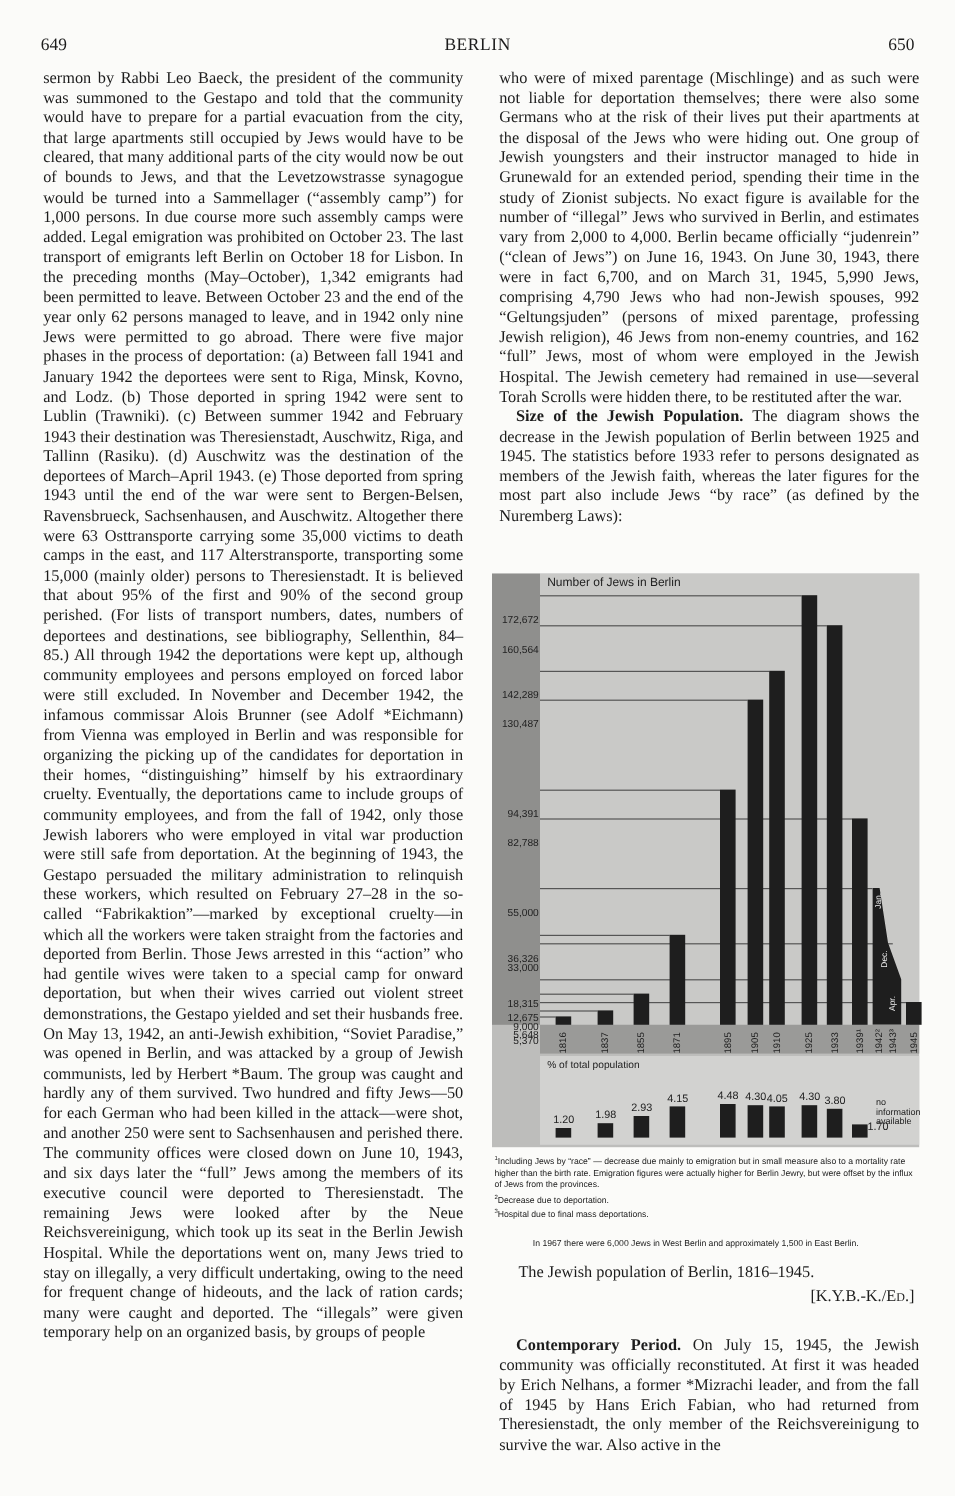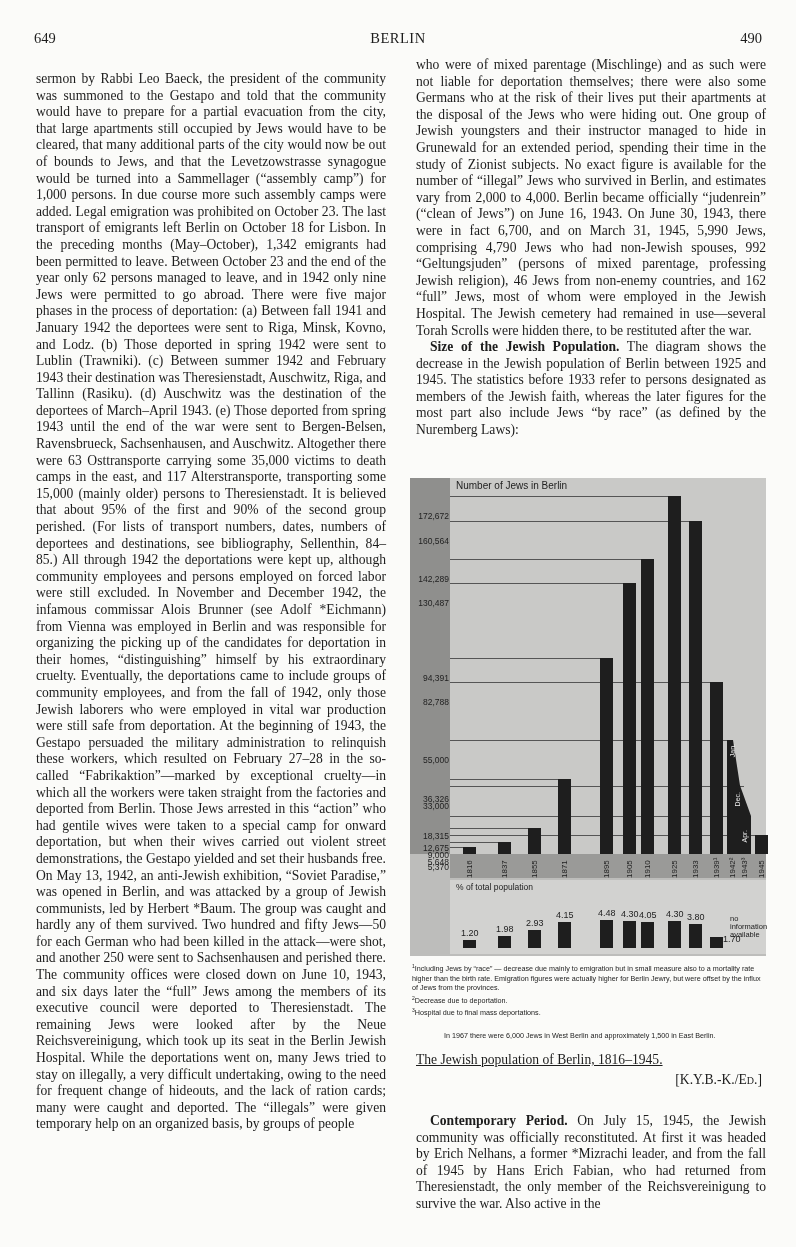--- a/index.html
+++ b/index.html
@@ -4,21 +4,21 @@
 <style>
   html, body { margin:0; padding:0; }
   body { width:796px; height:1247px; background:#fbfbf9; position:relative; overflow:hidden;
          font-family:"Liberation Serif", serif; color:#1c1c1c; }
   .hdr { position:absolute; top:30px; font-size:14.5px; }
   .hdr.left { left:34px; }
   .hdr.center { left:0; width:796px; text-align:center; letter-spacing:0.5px; }
   .hdr.right { right:34px; }
   .col { position:absolute; font-size:13.6px; line-height:16.6px; text-align:justify; }
   .col p { margin:0; }
-  .col-left { left:36px; top:57px; width:350px;margin-top:14px; }
+  .col-left { left:36px; top:57px; width:350px; }
   .col-right { left:416px; top:57px; width:350px; }
   .indent { text-indent:14px; }
   .bold { font-weight:bold; }
 
   
   .chart { position:absolute; left:410px; top:478px; width:356px; height:478px; background:#bdbdbb; }
   .chart .yband { position:absolute; left:0; top:0; width:40px; height:376px; background:#8f8f8d; }
   .chart .plot { position:absolute; left:40px; top:0; width:316px; height:376px; background:#c9c9c7; }
   .chart .title { position:absolute; left:46px; top:2px; font-family:"Liberation Sans", sans-serif; font-size:10px; color:#222; }
   .chart .ylab { position:absolute; left:0; width:39px; text-align:right; font-family:"Liberation Sans", sans-serif; font-size:8.5px; color:#222; transform:translateY(-5px);margin-top:20px; }
@@ -30,31 +30,31 @@
   .chart .pctpanel { position:absolute; left:40px; top:402px; width:316px; height:74px; background:#d2d2d0; }
   .chart .pcttitle { position:absolute; left:46px; top:404px; font-family:"Liberation Sans", sans-serif; font-size:8.5px; }
   .chart .pctbar { position:absolute; background:#1e1e1e; }
   .chart .pctlab { position:absolute; font-family:"Liberation Sans", sans-serif; font-size:9px; color:#222; }
   .chart .noinfo { position:absolute; left:320px; top:437px; font-family:"Liberation Sans", sans-serif; font-size:7.5px; line-height:8px; }
   .chart .sub { position:absolute; font-family:"Liberation Sans", sans-serif; font-size:7px; color:#eee; writing-mode:vertical-rl; transform:rotate(180deg); }
   .chart .wedge { position:absolute; }
 
   .fn { position:absolute; left:412px; width:356px; font-family:"Liberation Sans", sans-serif; font-size:7.2px; line-height:9.5px; color:#222; }
   .fn sup { font-size:5px; }
-  .caption { position:absolute; left:416px; top:1052px; font-size:13.6px;text-decoration:underline; }
+  .caption { position:absolute; left:432px; top:1052px; font-size:13.6px; }
   .credit { position:absolute; right:34px; top:1072px; font-size:13.6px; }
   .contemp { position:absolute; left:416px; top:1113px; width:350px; font-size:13.6px; line-height:16.6px; text-align:justify; }
   .sc { font-variant:small-caps; }
 </style>
 </head>
 <body>
 
 <div class="hdr left">649</div>
 <div class="hdr center">BERLIN</div>
-<div class="hdr right">490</div>
+<div class="hdr right">650</div>
 
 <div class="col col-left">
   <p>sermon by Rabbi Leo Baeck, the president of the community was summoned to the Gestapo and told that the community would have to prepare for a partial evacuation from the city, that large apartments still occupied by Jews would have to be cleared, that many additional parts of the city would now be out of bounds to Jews, and that the Levetzowstrasse synagogue would be turned into a Sammellager (“assembly camp”) for 1,000 persons. In due course more such assembly camps were added. Legal emigration was prohibited on October 23. The last transport of emigrants left Berlin on October 18 for Lisbon. In the preceding months (May–October), 1,342 emigrants had been permitted to leave. Between October 23 and the end of the year only 62 persons managed to leave, and in 1942 only nine Jews were permitted to go abroad. There were five major phases in the process of deportation: (a) Between fall 1941 and January 1942 the deportees were sent to Riga, Minsk, Kovno, and Lodz. (b) Those deported in spring 1942 were sent to Lublin (Trawniki). (c) Between summer 1942 and February 1943 their destination was Theresienstadt, Auschwitz, Riga, and Tallinn (Rasiku). (d) Auschwitz was the destination of the deportees of March–April 1943. (e) Those deported from spring 1943 until the end of the war were sent to Bergen-Belsen, Ravensbrueck, Sachsenhausen, and Auschwitz. Altogether there were 63 Osttransporte carrying some 35,000 victims to death camps in the east, and 117 Alterstransporte, transporting some 15,000 (mainly older) persons to Theresienstadt. It is believed that about 95% of the first and 90% of the second group perished. (For lists of transport numbers, dates, numbers of deportees and destinations, see bibliography, Sellenthin, 84–85.) All through 1942 the deportations were kept up, although community employees and persons employed on forced labor were still excluded. In November and December 1942, the infamous commissar Alois Brunner (see Adolf *Eichmann) from Vienna was employed in Berlin and was responsible for organizing the picking up of the candidates for deportation in their homes, “distinguishing” himself by his extraordinary cruelty. Eventually, the deportations came to include groups of community employees, and from the fall of 1942, only those Jewish laborers who were employed in vital war production were still safe from deportation. At the beginning of 1943, the Gestapo persuaded the military administration to relinquish these workers, which resulted on February 27–28 in the so-called “Fabrikaktion”—marked by exceptional cruelty—in which all the workers were taken straight from the factories and deported from Berlin. Those Jews arrested in this “action” who had gentile wives were taken to a special camp for onward deportation, but when their wives carried out violent street demonstrations, the Gestapo yielded and set their husbands free. On May 13, 1942, an anti-Jewish exhibition, “Soviet Paradise,” was opened in Berlin, and was attacked by a group of Jewish communists, led by Herbert *Baum. The group was caught and hardly any of them survived. Two hundred and fifty Jews—50 for each German who had been killed in the attack—were shot, and another 250 were sent to Sachsenhausen and perished there. The community offices were closed down on June 10, 1943, and six days later the “full” Jews among the members of its executive council were deported to Theresienstadt. The remaining Jews were looked after by the Neue Reichsvereinigung, which took up its seat in the Berlin Jewish Hospital. While the deportations went on, many Jews tried to stay on illegally, a very difficult undertaking, owing to the need for frequent change of hideouts, and the lack of ration cards; many were caught and deported. The “illegals” were given temporary help on an organized basis, by groups of people</p>
 </div>
 
 <div class="col col-right">
   <p>who were of mixed parentage (Mischlinge) and as such were not liable for deportation themselves; there were also some Germans who at the risk of their lives put their apartments at the disposal of the Jews who were hiding out. One group of Jewish youngsters and their instructor managed to hide in Grunewald for an extended period, spending their time in the study of Zionist subjects. No exact figure is available for the number of “illegal” Jews who survived in Berlin, and estimates vary from 2,000 to 4,000. Berlin became officially “judenrein” (“clean of Jews”) on June 16, 1943. On June 30, 1943, there were in fact 6,700, and on March 31, 1945, 5,990 Jews, comprising 4,790 Jews who had non-Jewish spouses, 992 “Geltungsjuden” (persons of mixed parentage, professing Jewish religion), 46 Jews from non-enemy countries, and 162 “full” Jews, most of whom were employed in the Jewish Hospital. The Jewish cemetery had remained in use—several Torah Scrolls were hidden there, to be restituted after the war.</p>
   <p class="indent"><span class="bold">Size of the Jewish Population.</span><span> The diagram shows the decrease in the Jewish population of Berlin between 1925 and 1945. The statistics before 1933 refer to persons designated as members of the Jewish faith, whereas the later figures for the most part also include Jews “by race” (as defined by the Nuremberg Laws):</span></p>
 </div>
 

